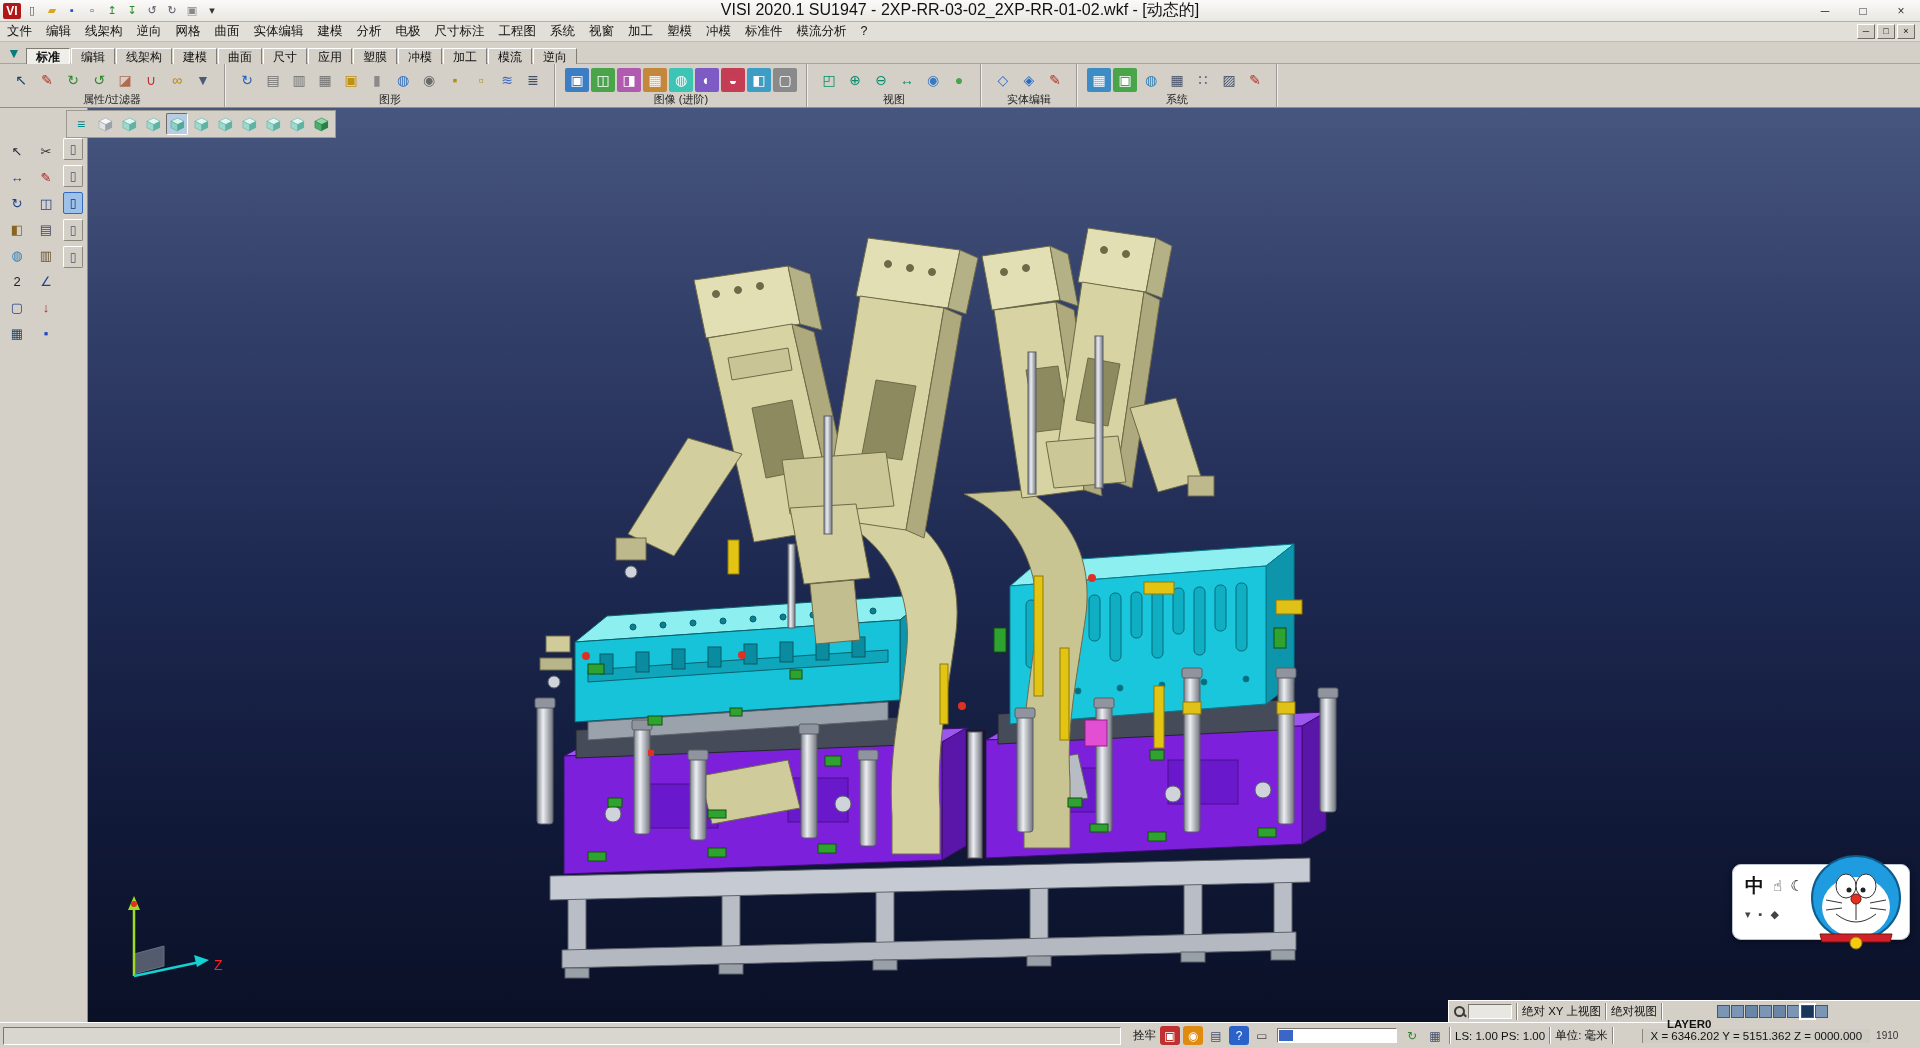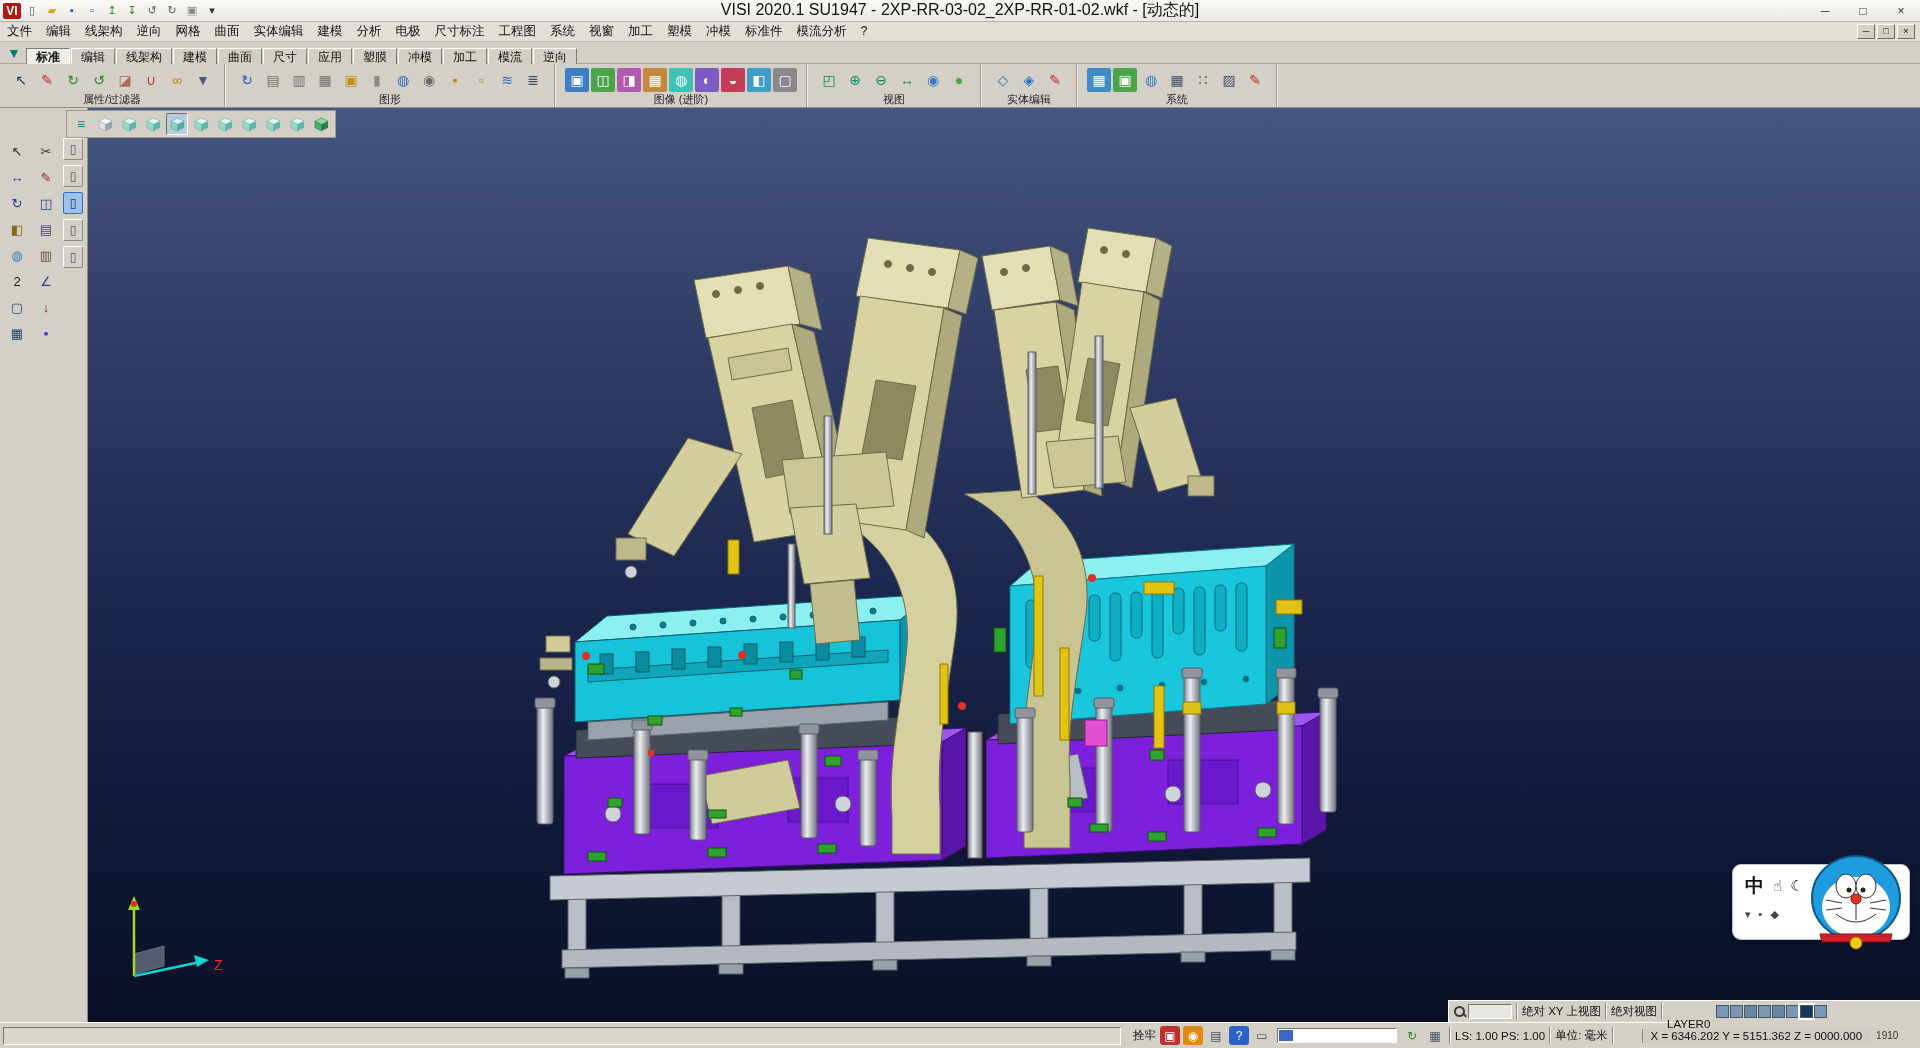--- a/index.html
+++ b/index.html
@@ -78,21 +78,21 @@
   .status-tr{position:absolute;left:1448px;top:1000px;width:472px;height:22px;background:#d4d0c8;
     border-top:1px solid #fff;border-left:1px solid #fff;display:flex;align-items:center;
     font-size:11.5px;padding:0 4px;z-index:4;}
   .mag{width:13px;height:13px;position:relative;display:inline-block;flex:none;}
   .mag::before{content:"";position:absolute;left:1px;top:1px;width:7px;height:7px;
     border:2px solid #3a3a3a;border-radius:50%;}
   .mag::after{content:"";position:absolute;left:9px;top:9px;width:5px;height:2px;
     background:#3a3a3a;transform:rotate(45deg);}
   .st-search{width:44px;height:15px;background:#e9e7e1;margin-left:2px;font-size:11px;outline:none;}
   .st-text{white-space:nowrap;text-align:center;}
-  .bold{font-weight:normal;margin-top:24px;}
+  .bold{font-weight:bold;margin-top:24px;}
   .swatches{display:flex;gap:1px;margin-left:6px;}
   .swatch{width:13px;height:13px;border:1px solid #4a5668;display:inline-block;flex:none;}
   .swatch.active{outline:2px solid #fff;}
   .statusbar{position:absolute;left:0;top:1022px;width:1688px;height:26px;background:#d4d0c8;
     border-top:1px solid #fff;display:flex;align-items:center;font-size:11.5px;padding:0 3px;}
   .msg{width:1118px;height:18px;background:#d9d6cf;flex:none;margin-right:8px;}
   .st-label{margin:0 4px;white-space:nowrap;}
   .st-icons{display:flex;gap:3px;align-items:center;}
   .st-icons .icon{width:20px;height:19px;font-size:12px;border-radius:3px;}
   .progress{width:120px;height:15px;background:#fff;margin:0 5px;position:relative;flex:none;}

